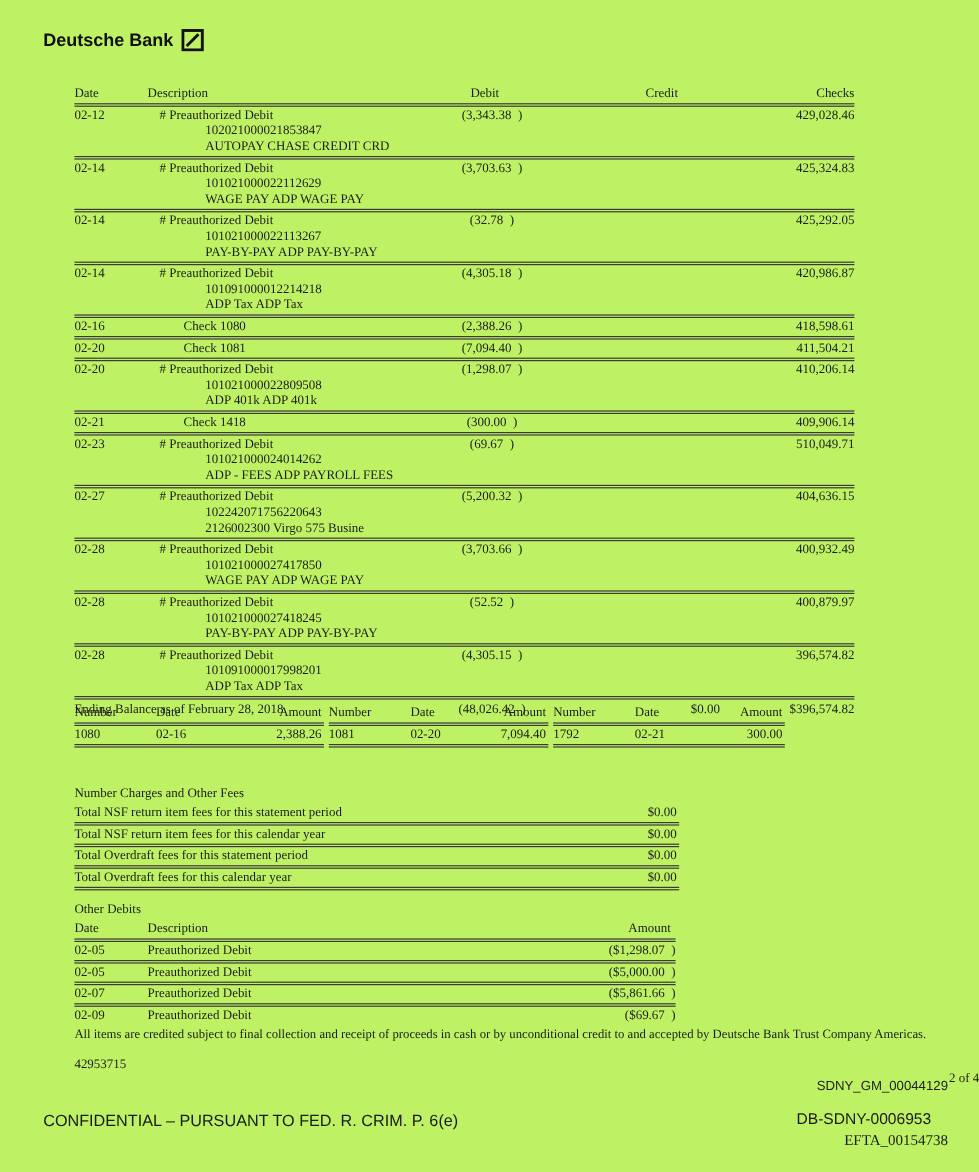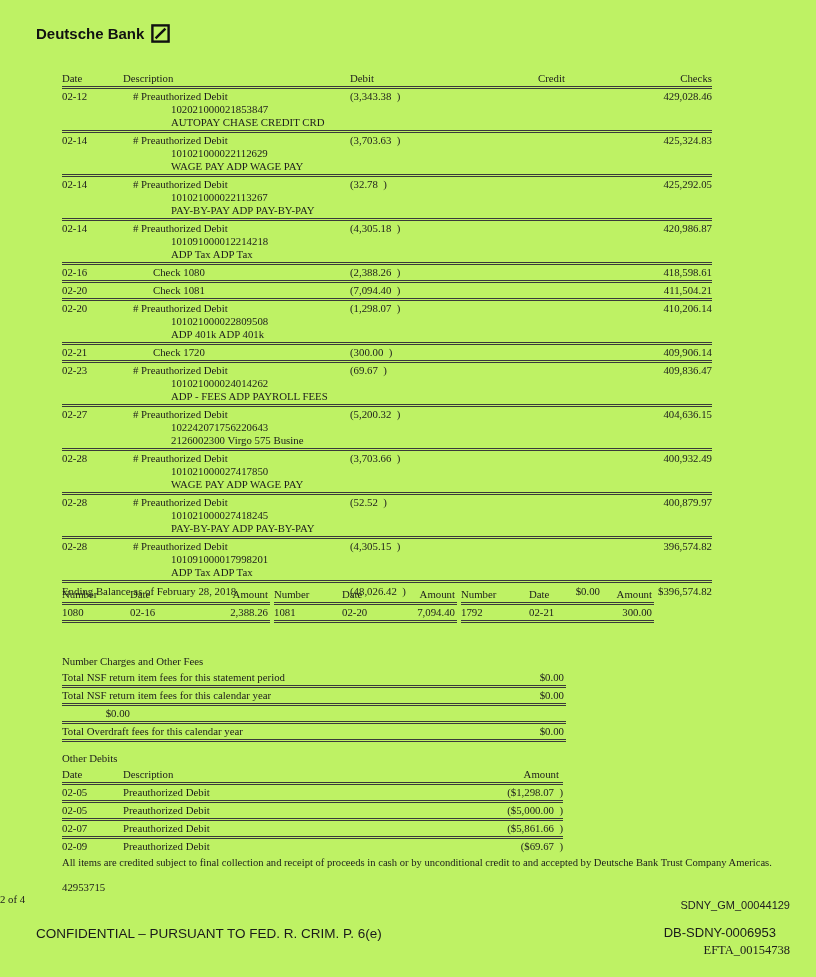--- a/index.html
+++ b/index.html
@@ -16,21 +16,21 @@
   .logo-text { font-family:"Liberation Sans", sans-serif; font-weight:bold; font-size:15px; color:#111; }
   .logo-mark { display:block; }
 
   
   .txn { position:absolute; left:62px; top:71px; width:650px; }
   .trow { display:flex; align-items:flex-start; border-bottom:3px double #3a3a3a; padding:1px 0 1px 0; }
   .trow.hdr { border-bottom:3px double #3a3a3a; padding-bottom:1px; }
   .trow.ending { border-bottom:none; padding-top:2px; }
   .c-date { width:61px; flex:none; }
   .c-desc { flex:1 1 auto; min-width:0; }
-  .c-debit { width:120px; flex:none; text-align:left; white-space:pre; }
+  .c-debit { width:120px; flex:none; text-align:center; white-space:pre; }
   .c-credit { width:135px; flex:none; text-align:right; white-space:pre; }
   .c-balance { width:107px; flex:none; text-align:right; }
   .hdr .c-debit { padding-right:12px; }
   .hdr .c-credit { padding-right:40px; }
   .desc-first { padding-left:10px; }
   .desc-first.check { padding-left:30px; }
   .desc-sub { padding-left:48px; }
   .ending .c-label { flex:1 1 auto; }
   .ending .c-credit { padding-right:5px; }
 
@@ -56,21 +56,21 @@
   .od-row { display:flex; border-bottom:3px double #3a3a3a; padding:1px 0; }
   .od-row.last { border-bottom:none; }
   .od-date { width:61px; flex:none; }
   .od-desc { flex:1; }
   .od-amount { width:110px; flex:none; text-align:right; white-space:pre; }
   .od-row.hdr2 .od-amount { padding-right:4px; }
 
   
   .note { position:absolute; left:62px; top:856px; width:740px; white-space:nowrap; font-size:10.6px; }
   .refnum { position:absolute; left:62px; top:881px; }
-  .pagenum { position:absolute; left:0; top:893px; width:100%; text-align:left; }
+  .pagenum { position:absolute; left:0; top:893px; width:100%; text-align:right; }
   .bates-sdny { position:absolute; right:26px; top:899px; font-family:Liberation Sans, sans-serif; font-size:11px; color:#222; }
   .confidential { position:absolute; left:36px; top:927px; font-family:"Liberation Sans", sans-serif; font-size:13.5px; color:#1a1a1a;text-align:right; }
   .bates-db { position:absolute; right:40px; top:926px; font-family:"Liberation Sans", sans-serif; font-size:13px; color:#1a1a1a; }
   .bates-efta { position:absolute; right:26px; top:944px; font-size:12.5px; }
 </style>
 </head>
 <body>
 
 <div class="page">
 
@@ -160,36 +160,36 @@
             <div class="desc-sub">101021000022809508</div>
             <div class="desc-sub">ADP 401k ADP 401k</div>
           </div>
           <div class="c-debit">(1,298.07  )</div>
           <div class="c-credit"></div>
           <div class="c-balance">410,206.14</div>
         </div>
         <div class="trow">
           <div class="c-date">02-21</div>
           <div class="c-desc">
-            <div class="desc-first check">Check  1720</div>
+            <div class="desc-first check">Check  1418</div>
           </div>
           <div class="c-debit">(300.00  )</div>
           <div class="c-credit"></div>
           <div class="c-balance">409,906.14</div>
         </div>
         <div class="trow">
           <div class="c-date">02-23</div>
           <div class="c-desc">
             <div class="desc-first"># Preauthorized Debit</div>
             <div class="desc-sub">101021000024014262</div>
             <div class="desc-sub">ADP - FEES ADP PAYROLL FEES</div>
           </div>
           <div class="c-debit">(69.67  )</div>
           <div class="c-credit"></div>
-          <div class="c-balance">409,836.47</div>
+          <div class="c-balance">510,049.71</div>
         </div>
         <div class="trow">
           <div class="c-date">02-27</div>
           <div class="c-desc">
             <div class="desc-first"># Preauthorized Debit</div>
             <div class="desc-sub">102242071756220643</div>
             <div class="desc-sub">2126002300 Virgo 575 Busine</div>
           </div>
           <div class="c-debit">(5,200.32  )</div>
           <div class="c-credit"></div>
@@ -283,20 +283,21 @@
     <div id="fees-body">
         <div class="fee-row">
           <div class="fee-label">Total NSF return item fees for this statement period</div>
           <div class="fee-value">$0.00</div>
         </div>
         <div class="fee-row">
           <div class="fee-label">Total NSF return item fees for this calendar year</div>
           <div class="fee-value">$0.00</div>
         </div>
         <div class="fee-row">
+          <div class="fee-label">Total Overdraft fees for this statement period</div>
           <div class="fee-value">$0.00</div>
         </div>
         <div class="fee-row">
           <div class="fee-label">Total Overdraft fees for this calendar year</div>
           <div class="fee-value">$0.00</div>
         </div>
       </div>
   </div>
 
   <div class="od">

